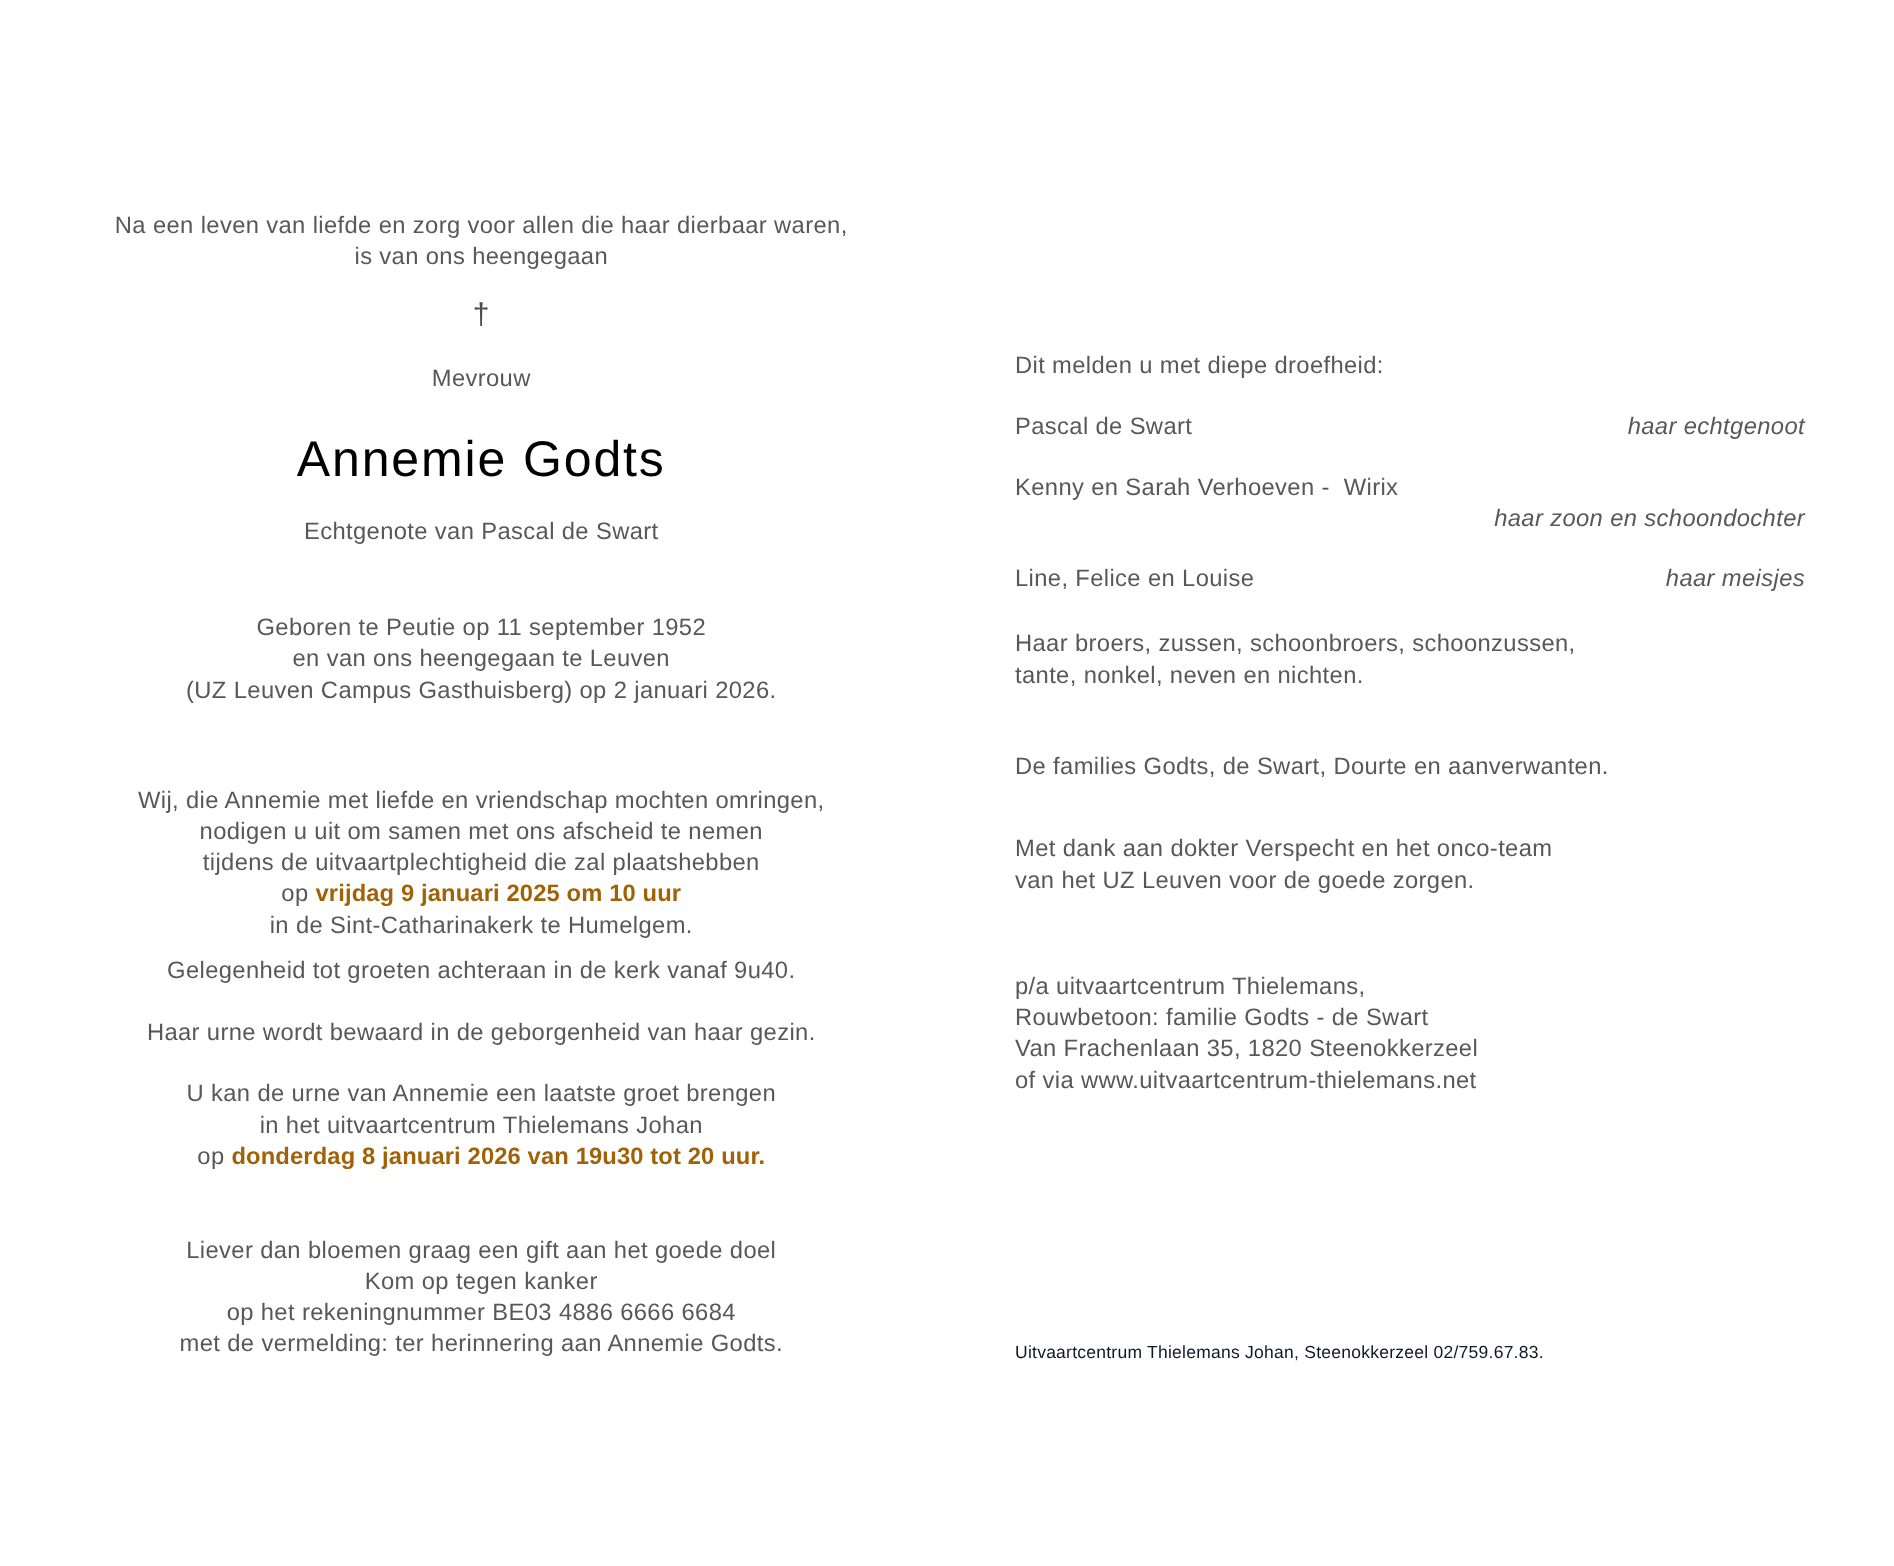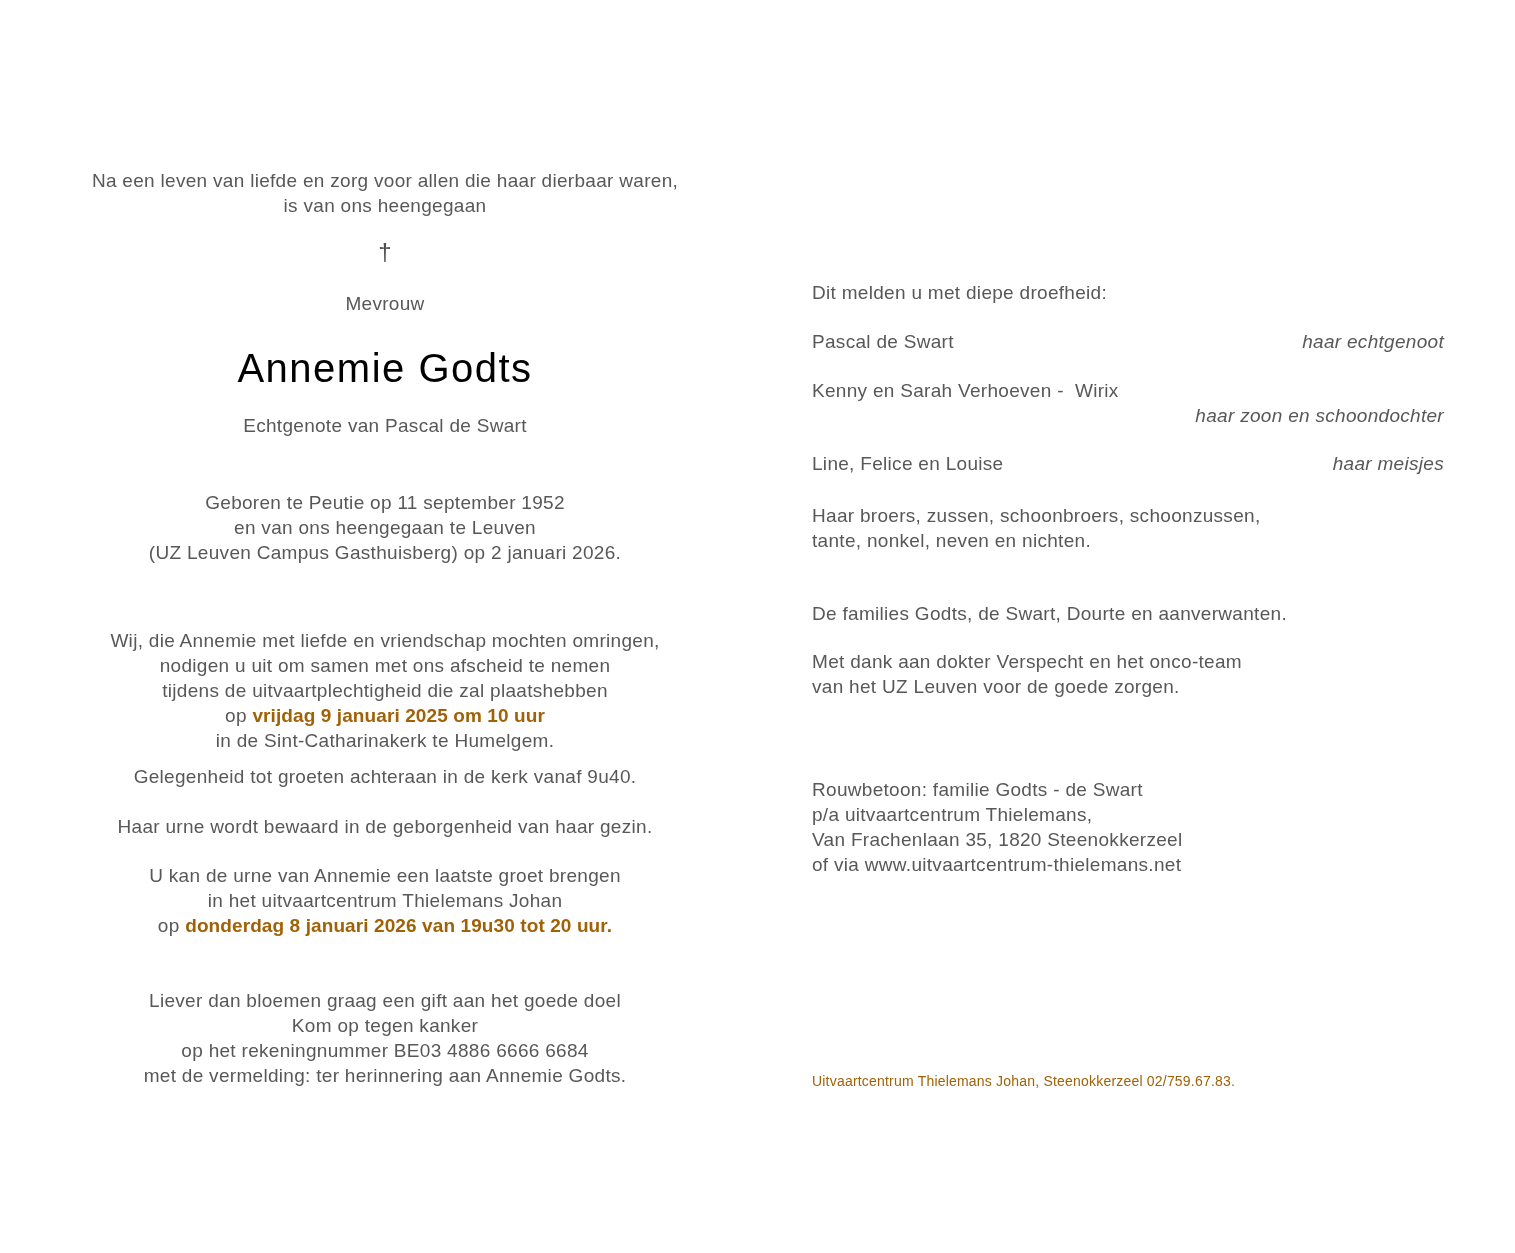--- a/index.html
+++ b/index.html
@@ -70,21 +70,21 @@
     display: flex;
     justify-content: space-between;
     align-items: baseline;
   }
   .pre {
     white-space: pre-wrap;
   }
   .footer {
     font-size: 14px;
     line-height: 18px;
-    color: #a16207;
+    color: #0f172a;
     letter-spacing: 0.2px;
   }
 </style>
 </head>
 <body>
 
 <div class="page">
 
   <div class="col-left">
 
@@ -153,28 +153,28 @@
       <span class="relation">haar meisjes</span>
     </div>
 
     <div class="rblock" style="top:503px">
       <div>Haar broers, zussen, schoonbroers, schoonzussen,</div>
       <div>tante, nonkel, neven en nichten.</div>
     </div>
 
     <div class="rblock" style="top:601px">De families Godts, de Swart, Dourte en aanverwanten.</div>
 
-    <div class="rblock" style="top:649px">
+    <div class="rblock" style="top:667px">
       <div>Met dank aan dokter Verspecht en het onco-team</div>
       <div>van het UZ Leuven voor de goede zorgen.</div>
     </div>
 
     <div class="rblock" style="top:777px">
+      <div>p/a uitvaartcentrum Thielemans,</div>
       <div>Rouwbetoon: familie Godts - de Swart</div>
-      <div>p/a uitvaartcentrum Thielemans,</div>
       <div>Van Frachenlaan 35, 1820 Steenokkerzeel</div>
       <div>of via www.uitvaartcentrum-thielemans.net</div>
     </div>
 
     <div class="rblock footer" style="top:1072px">Uitvaartcentrum Thielemans Johan, Steenokkerzeel 02/759.67.83.</div>
 
   </div>
 
 </div>
 

